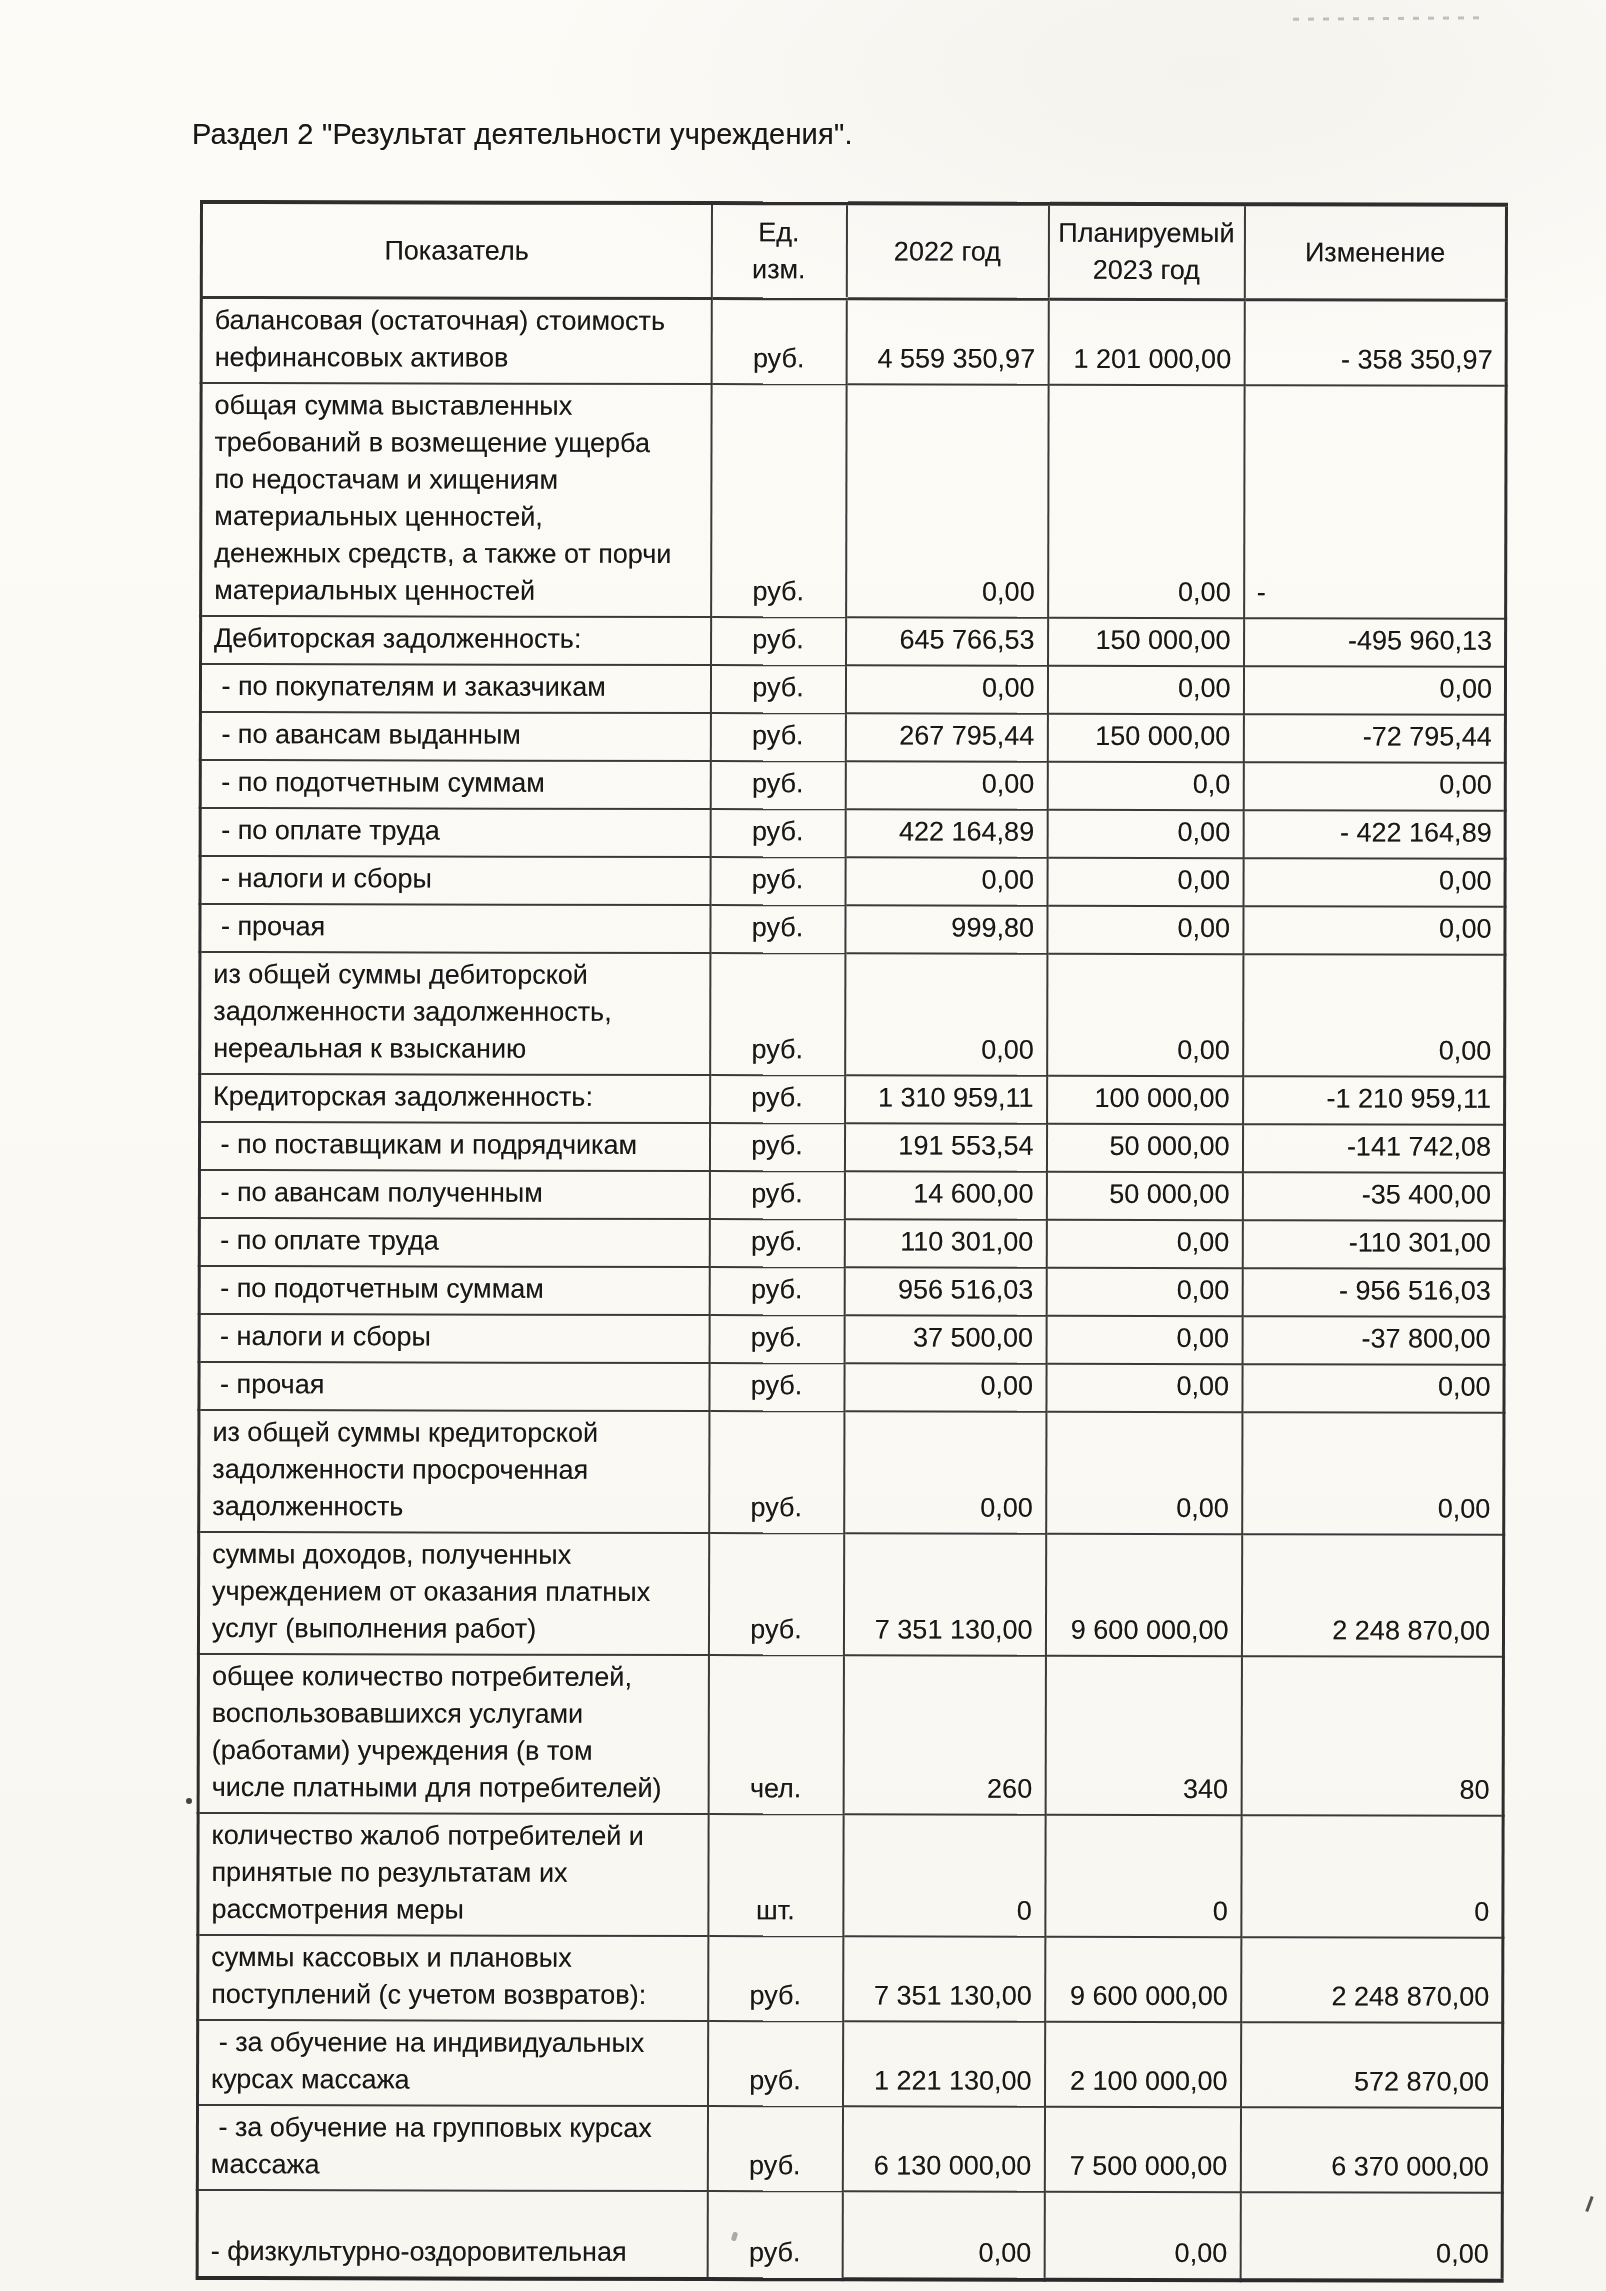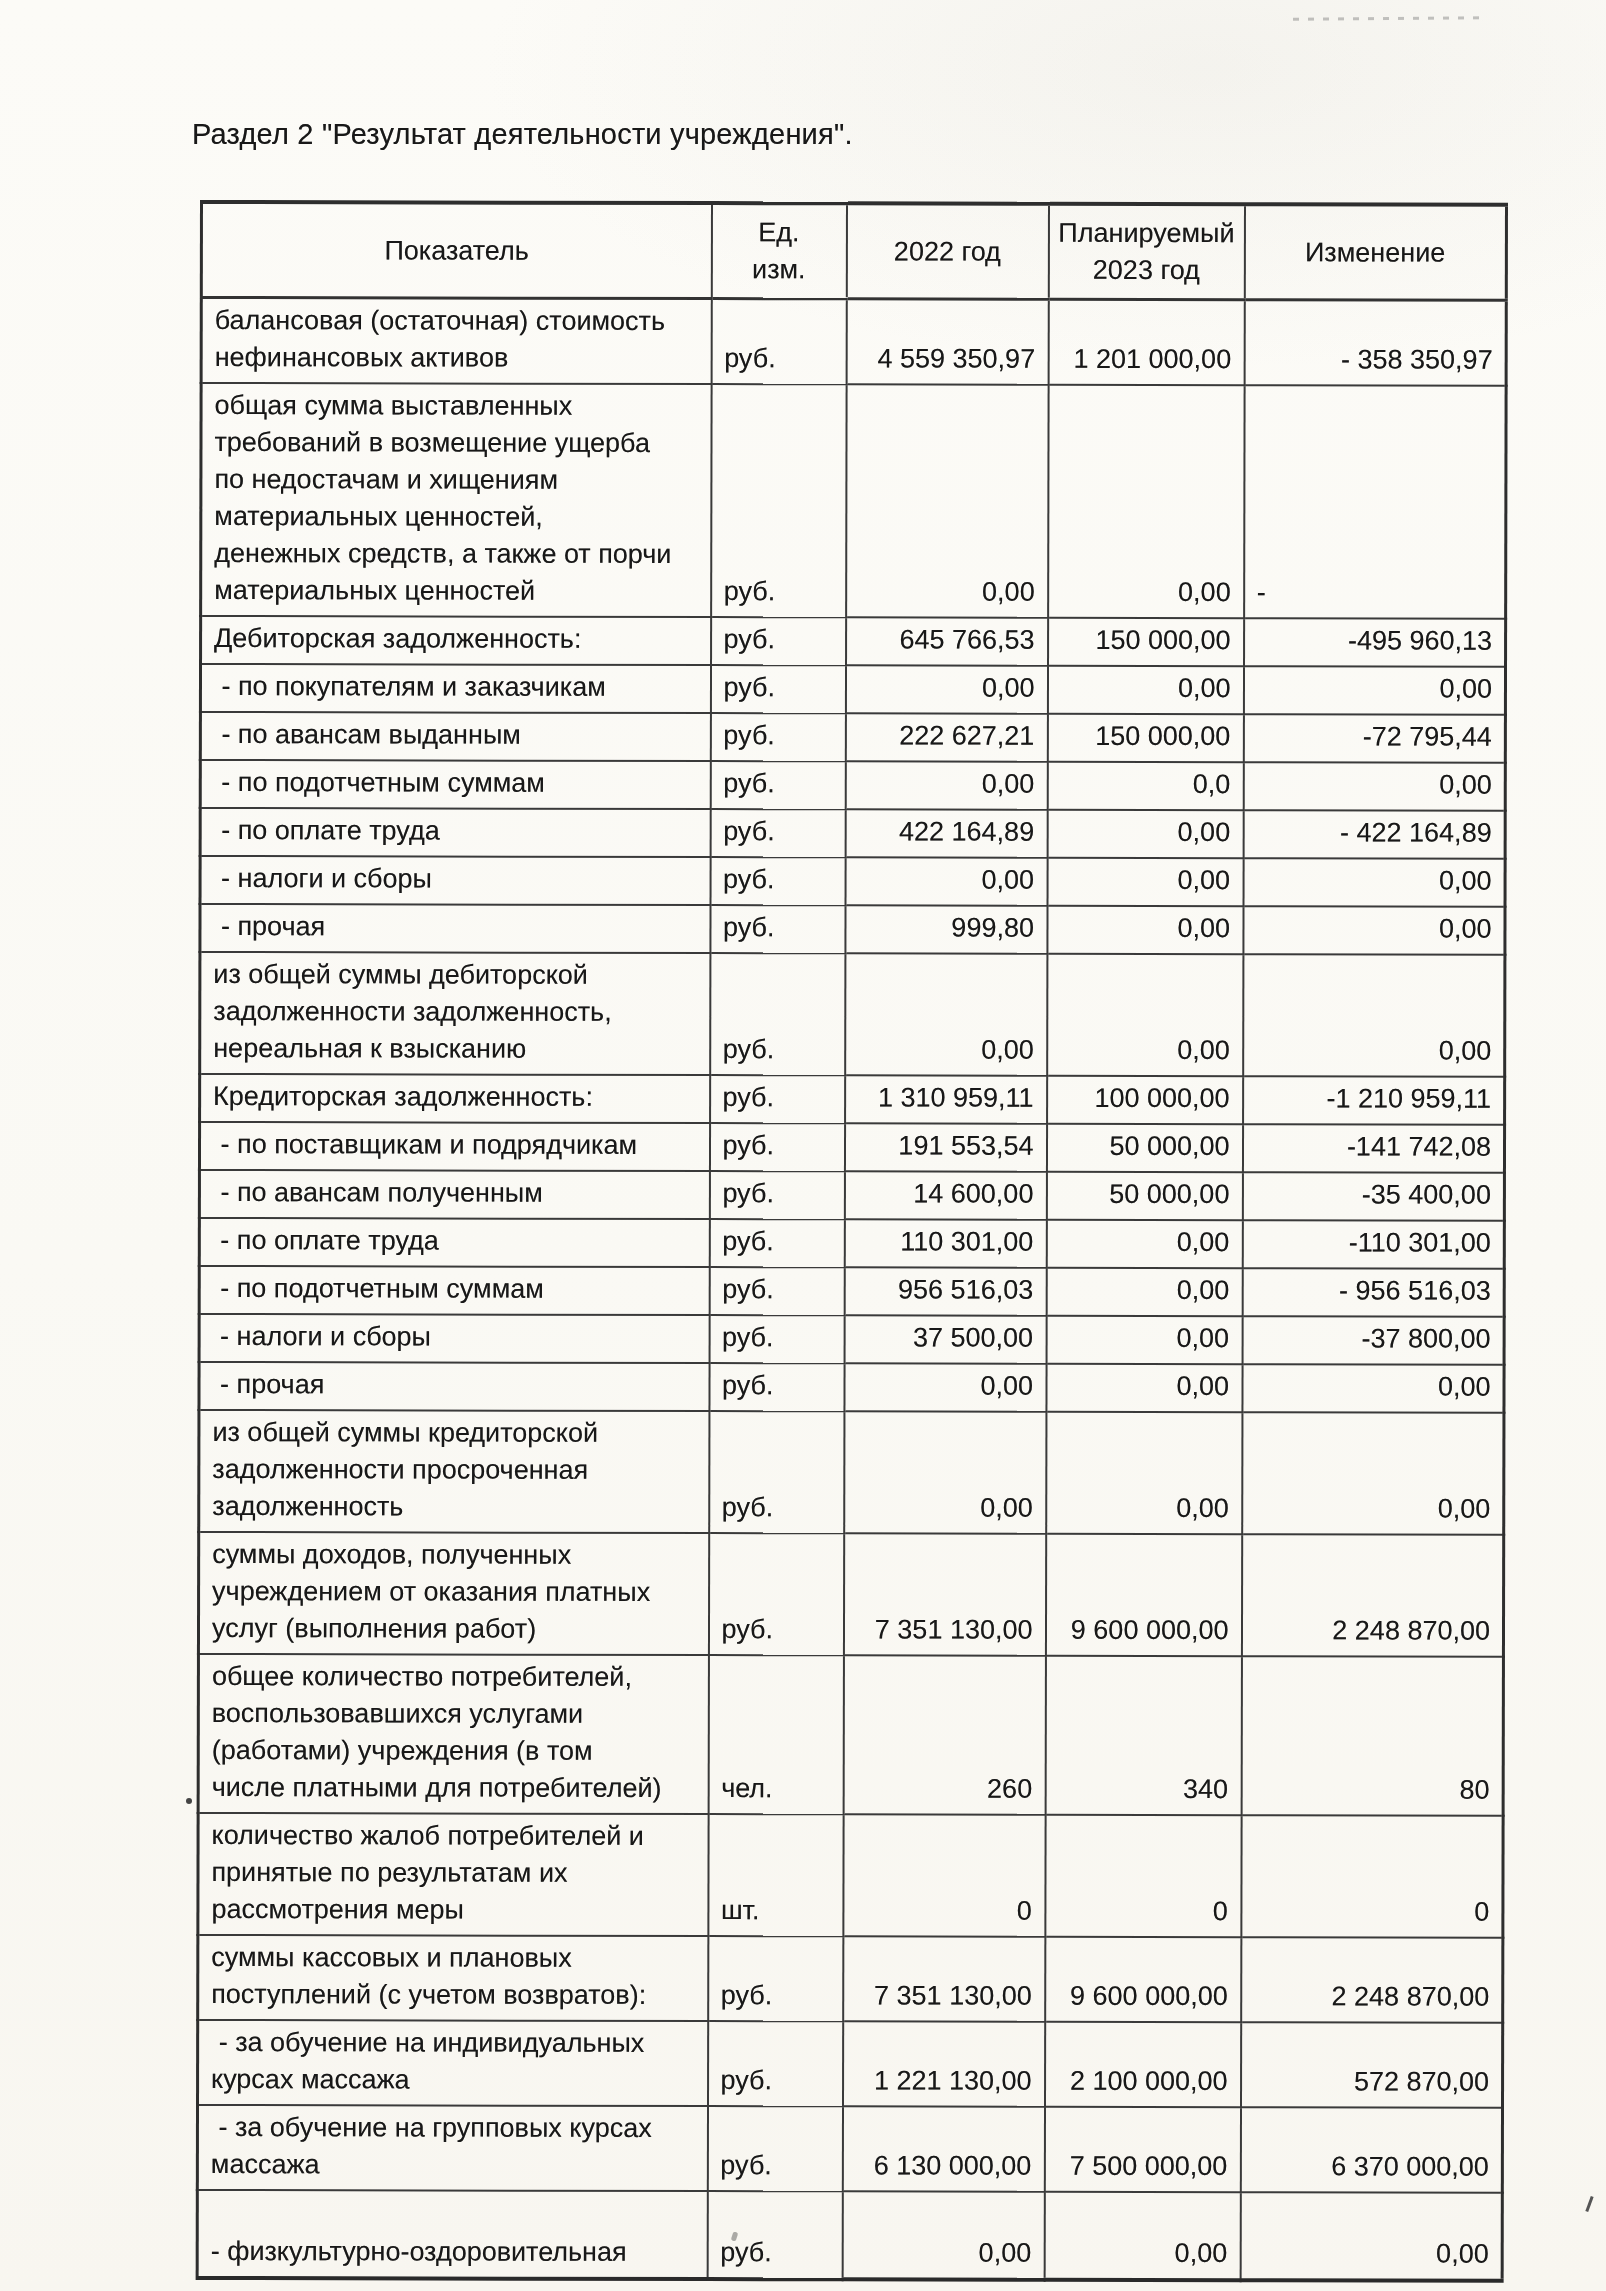--- a/index.html
+++ b/index.html
@@ -46,21 +46,21 @@
     border-top:4px solid #2e2e2e;
     border-bottom:3px solid #333;
     height:84px;
     text-align:center;vertical-align:middle;
     font-weight:normal;
     white-space:pre-line;
     padding:4px 6px;
   }
   table.results{border:3px solid #2e2e2e;border-bottom:4px solid #2a2a2a;}
   td.label{text-align:left;padding-left:10px;}
-  td.unit{text-align:left;padding-left:14px;}
+  td.unit{text-align:center;padding-left:14px;}
   td.num{text-align:right;}
   td.dash-left{text-align:left;padding-left:12px;}
   tr{height:44px;}
   tr.tall-row{height:88px;}
   
   .speck{position:absolute;background:#444;border-radius:50%;}
   .scratch{
     position:absolute;left:1293px;top:17px;width:195px;height:3px;
     background:repeating-linear-gradient(90deg,rgba(110,110,110,.40) 0 6px,transparent 6px 15px);
     transform:rotate(-.4deg);
@@ -132,21 +132,21 @@
           <tr>
             <td class="label"> - по покупателям и заказчикам</td>
             <td class="unit">руб.</td>
             <td class="num">0,00</td>
             <td class="num">0,00</td>
             <td class="num">0,00</td>
           </tr>
           <tr>
             <td class="label"> - по авансам выданным</td>
             <td class="unit">руб.</td>
-            <td class="num">222 627,21</td>
+            <td class="num">267 795,44</td>
             <td class="num">150 000,00</td>
             <td class="num">-72 795,44</td>
           </tr>
           <tr>
             <td class="label"> - по подотчетным суммам</td>
             <td class="unit">руб.</td>
             <td class="num">0,00</td>
             <td class="num">0,0</td>
             <td class="num">0,00</td>
           </tr>

